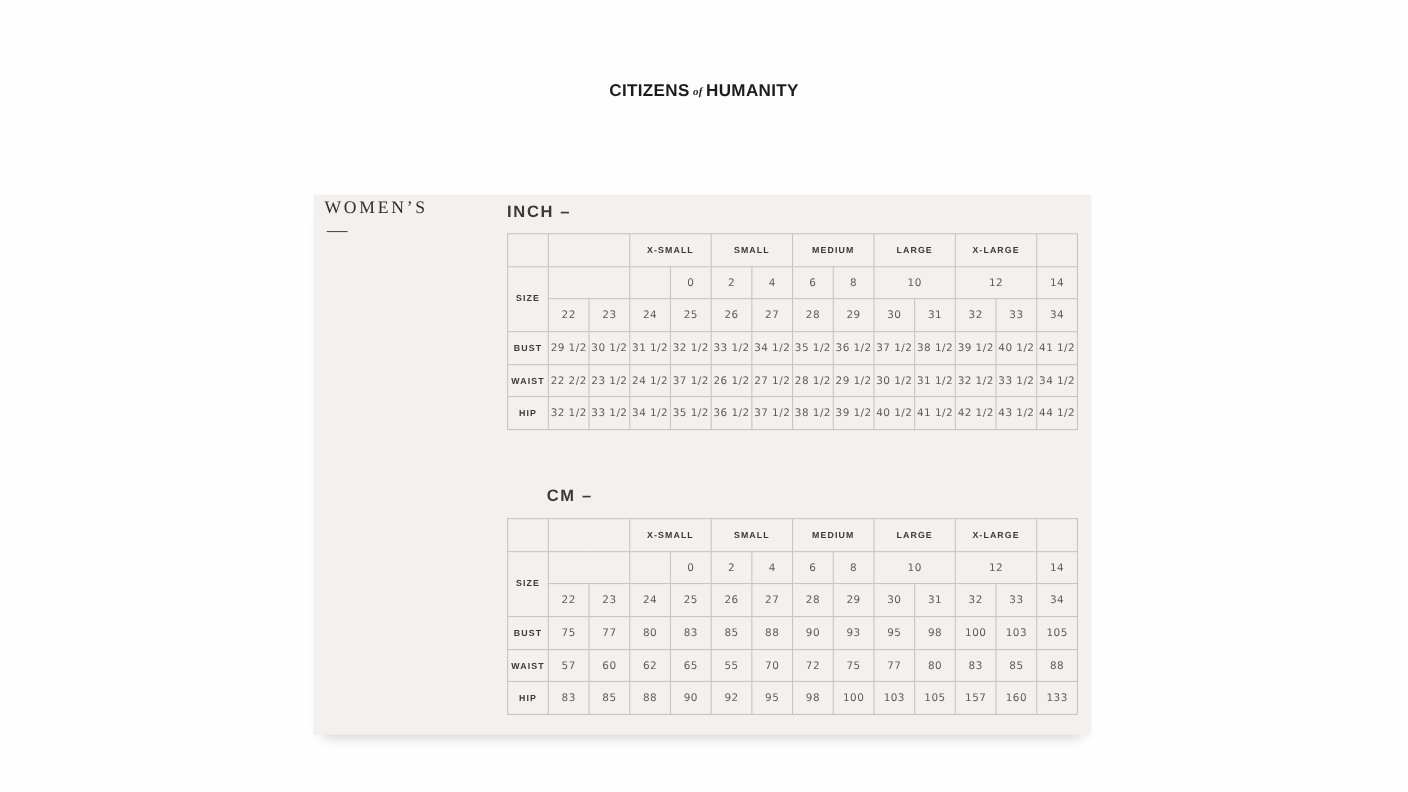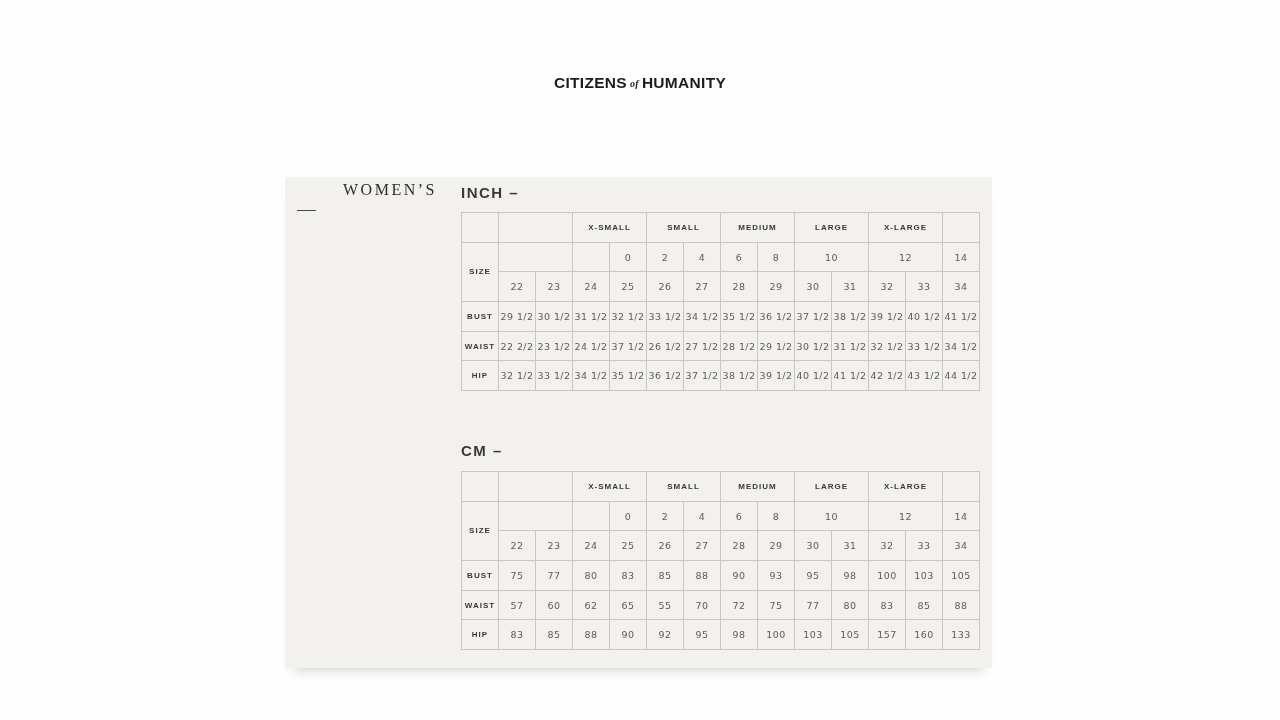--- a/index.html
+++ b/index.html
@@ -39,39 +39,38 @@
     box-shadow:0 10px 12px -9px rgba(0,0,0,0.22);
   }
 
   .panel-title {
     position:absolute;
     left:10px; top:4px;
     font-family:"Liberation Serif", serif;
     font-size:16px;
     letter-spacing:2.5px;
     color:#2f2e2b;
-    margin-left:48px;
   }
   .title-dash {
     position:absolute;
     left:12px; top:33px;
     width:19px; height:0;
     border-top:1.5px solid #4a4a46;
   }
 
   .unit-label {
     position:absolute;
     left:176px;
     font-weight:bold;
     font-size:15px;
     letter-spacing:1.5px;
     color:#3a3936;
   }
   .unit-inch { top:7px; }
-  .unit-cm   { top:265px; }
+  .unit-cm   { top:265px;margin-left:36px; }
 
   .table-mount { position:absolute; left:176px; }
   .mount-inch { top:35px; }
   .mount-cm   { top:294px; }
 
   table.size-table {
     border-collapse:collapse;
     table-layout:fixed;
   }
   table.size-table td {

